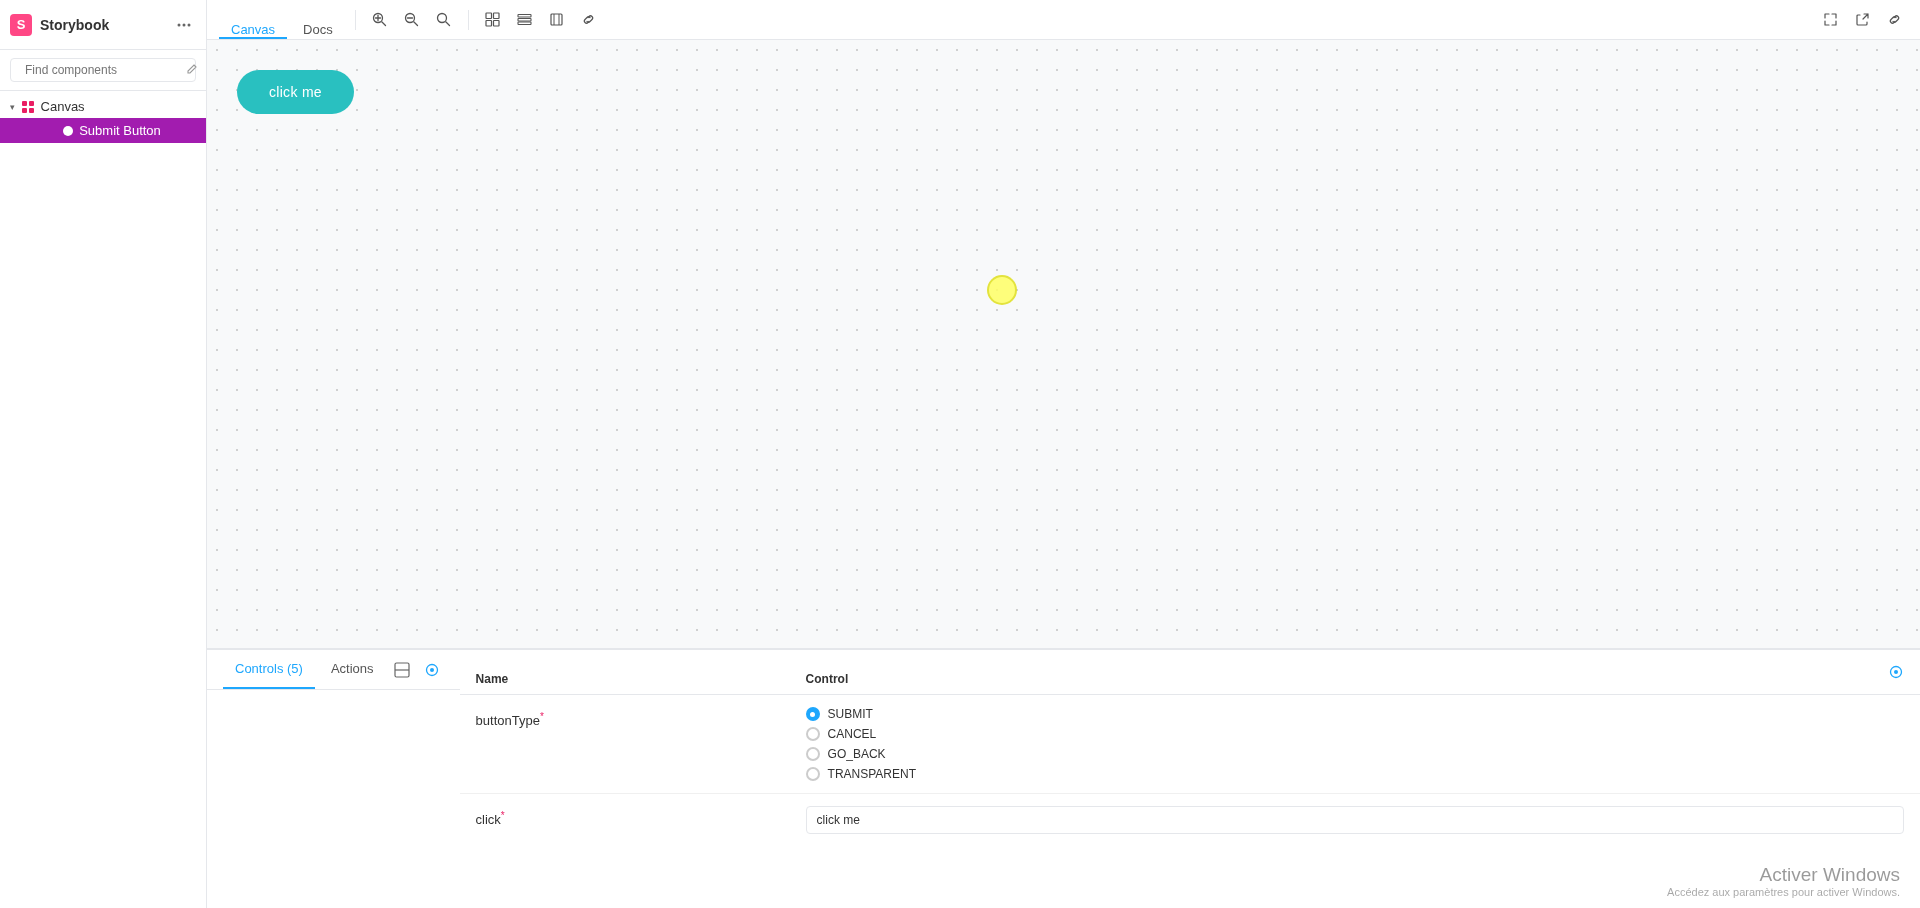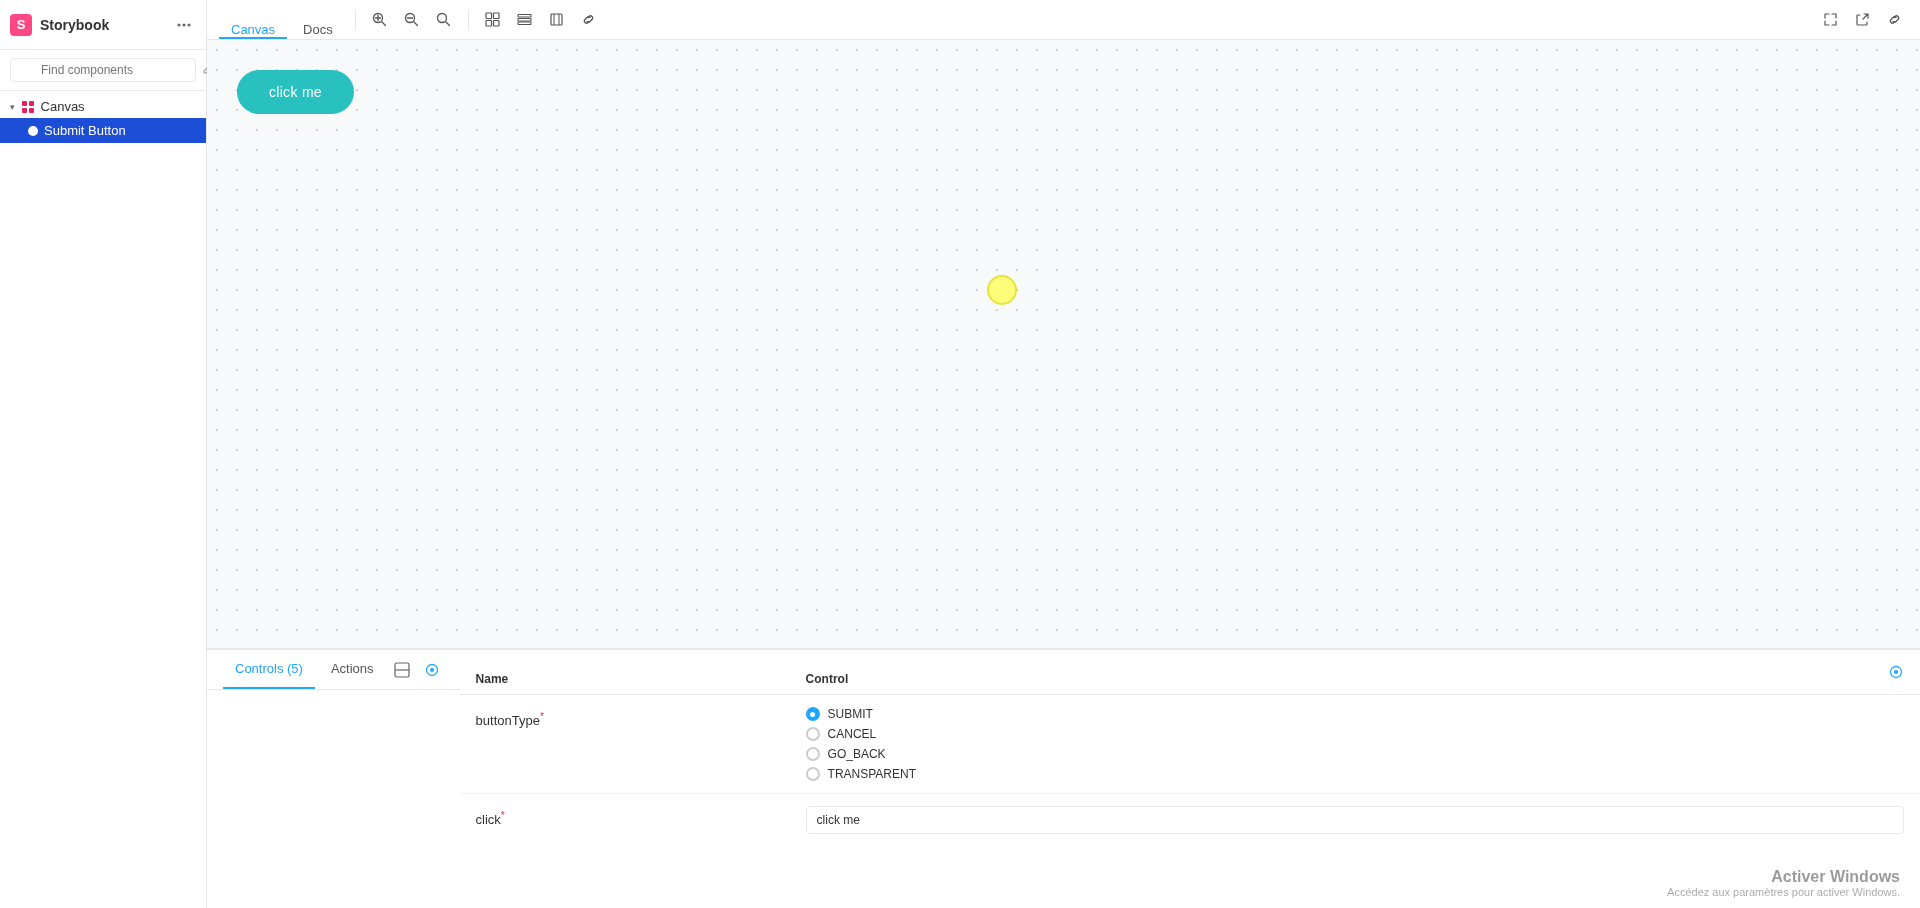--- a/index.html
+++ b/index.html
@@ -12,31 +12,31 @@
     .content-area { flex: 1; display: flex; flex-direction: column; overflow: hidden; }
 
     
     .sidebar-header { display: flex; align-items: center; padding: 0 10px; height: 50px; border-bottom: 1px solid #e5e7eb; gap: 8px; }
     .sidebar-logo { width: 22px; height: 22px; background: #ff4785; border-radius: 4px; display: flex; align-items: center; justify-content: center; flex-shrink: 0; }
     .sidebar-logo span { color: #fff; font-size: 13px; font-weight: bold; }
     .sidebar-title { font-size: 14px; font-weight: 600; color: #333; flex: 1; }
     .sidebar-menu-btn { width: 24px; height: 24px; display: flex; align-items: center; justify-content: center; cursor: pointer; border-radius: 3px; }
 
     .sidebar-search { padding: 8px 10px; border-bottom: 1px solid #e5e7eb; }
-    .search-box { display: flex; align-items: center; border: 1px solid #e5e7eb; border-radius: 4px; padding: 4px 24px; gap: 6px; background: #fff; }
+    .search-box { display: flex; align-items: center; border: 1px solid #e5e7eb; border-radius: 4px; padding: 4px 8px; gap: 6px; background: #fff; }
     .search-box input { border: none; outline: none; font-size: 12px; color: #555; flex: 1; background: transparent; }
     .search-icon-svg { color: #999; font-size: 11px; }
     .search-edit-btn { color: #999; cursor: pointer; font-size: 11px; }
 
     .sidebar-nav { flex: 1; overflow-y: auto; padding: 4px 0; }
     .nav-group { }
     .nav-group-header { display: flex; align-items: center; padding: 4px 10px; gap: 6px; cursor: pointer; }
     .nav-group-label { font-size: 13px; font-weight: 500; color: #333; }
     .nav-item { display: flex; align-items: center; padding: 5px 10px 5px 28px; gap: 6px; cursor: pointer; }
-    .nav-item.active { background: #1d4ed8; }
+    .nav-item.active { background: #a21caf; justify-content: center; }
     .nav-item.active .nav-item-label { color: #fff; }
     .nav-item-dot { width: 10px; height: 10px; border-radius: 50%; background: #2196f3; flex-shrink: 0; }
     .nav-item.active .nav-item-dot { background: #fff; }
     .nav-item-label { font-size: 13px; color: #333; }
 
     
     .toolbar { display: flex; align-items: center; padding: 0 12px; height: 40px; border-bottom: 1px solid #e5e7eb; gap: 4px; background: #fff; }
     .tab-btn { padding: 0 12px; height: 100%; display: flex; align-items: flex-end; font-size: 13px; color: #555; cursor: pointer; border-bottom: 2px solid transparent; gap: 4px; }
     .tab-btn.active { color: #1ea7fd; border-bottom-color: #1ea7fd; font-weight: 500; }
     .toolbar-divider { width: 1px; height: 20px; background: #e5e7eb; margin: 0 6px; }
@@ -78,21 +78,21 @@
     .radio-circle { width: 14px; height: 14px; border-radius: 50%; border: 2px solid #ccc; display: flex; align-items: center; justify-content: center; flex-shrink: 0; }
     .radio-circle.checked { border-color: #1ea7fd; background: #1ea7fd; }
     .radio-circle.checked::after { content: ''; width: 5px; height: 5px; border-radius: 50%; background: #fff; }
     .radio-label { font-size: 12px; color: #333; }
 
     
     .text-input { border: 1px solid #e5e7eb; border-radius: 4px; padding: 6px 10px; font-size: 12px; color: #333; width: 100%; outline: none; }
 
     
     .windows-watermark { position: fixed; bottom: 10px; right: 20px; text-align: right; pointer-events: none; }
-    .windows-watermark .ww-title { font-size: 16px; color: rgba(0,0,0,0.4); font-weight: bold; }
+    .windows-watermark .ww-title { font-size: 19px; color: rgba(0,0,0,0.4); }
     .windows-watermark .ww-sub { font-size: 11px; color: rgba(0,0,0,0.35); }
 
     
     ::-webkit-scrollbar { width: 6px; height: 6px; }
     ::-webkit-scrollbar-track { background: transparent; }
     ::-webkit-scrollbar-thumb { background: #ccc; border-radius: 3px; }
 
     .chevron-icon { font-size: 9px; color: #666; }
   </style>
 </head>

